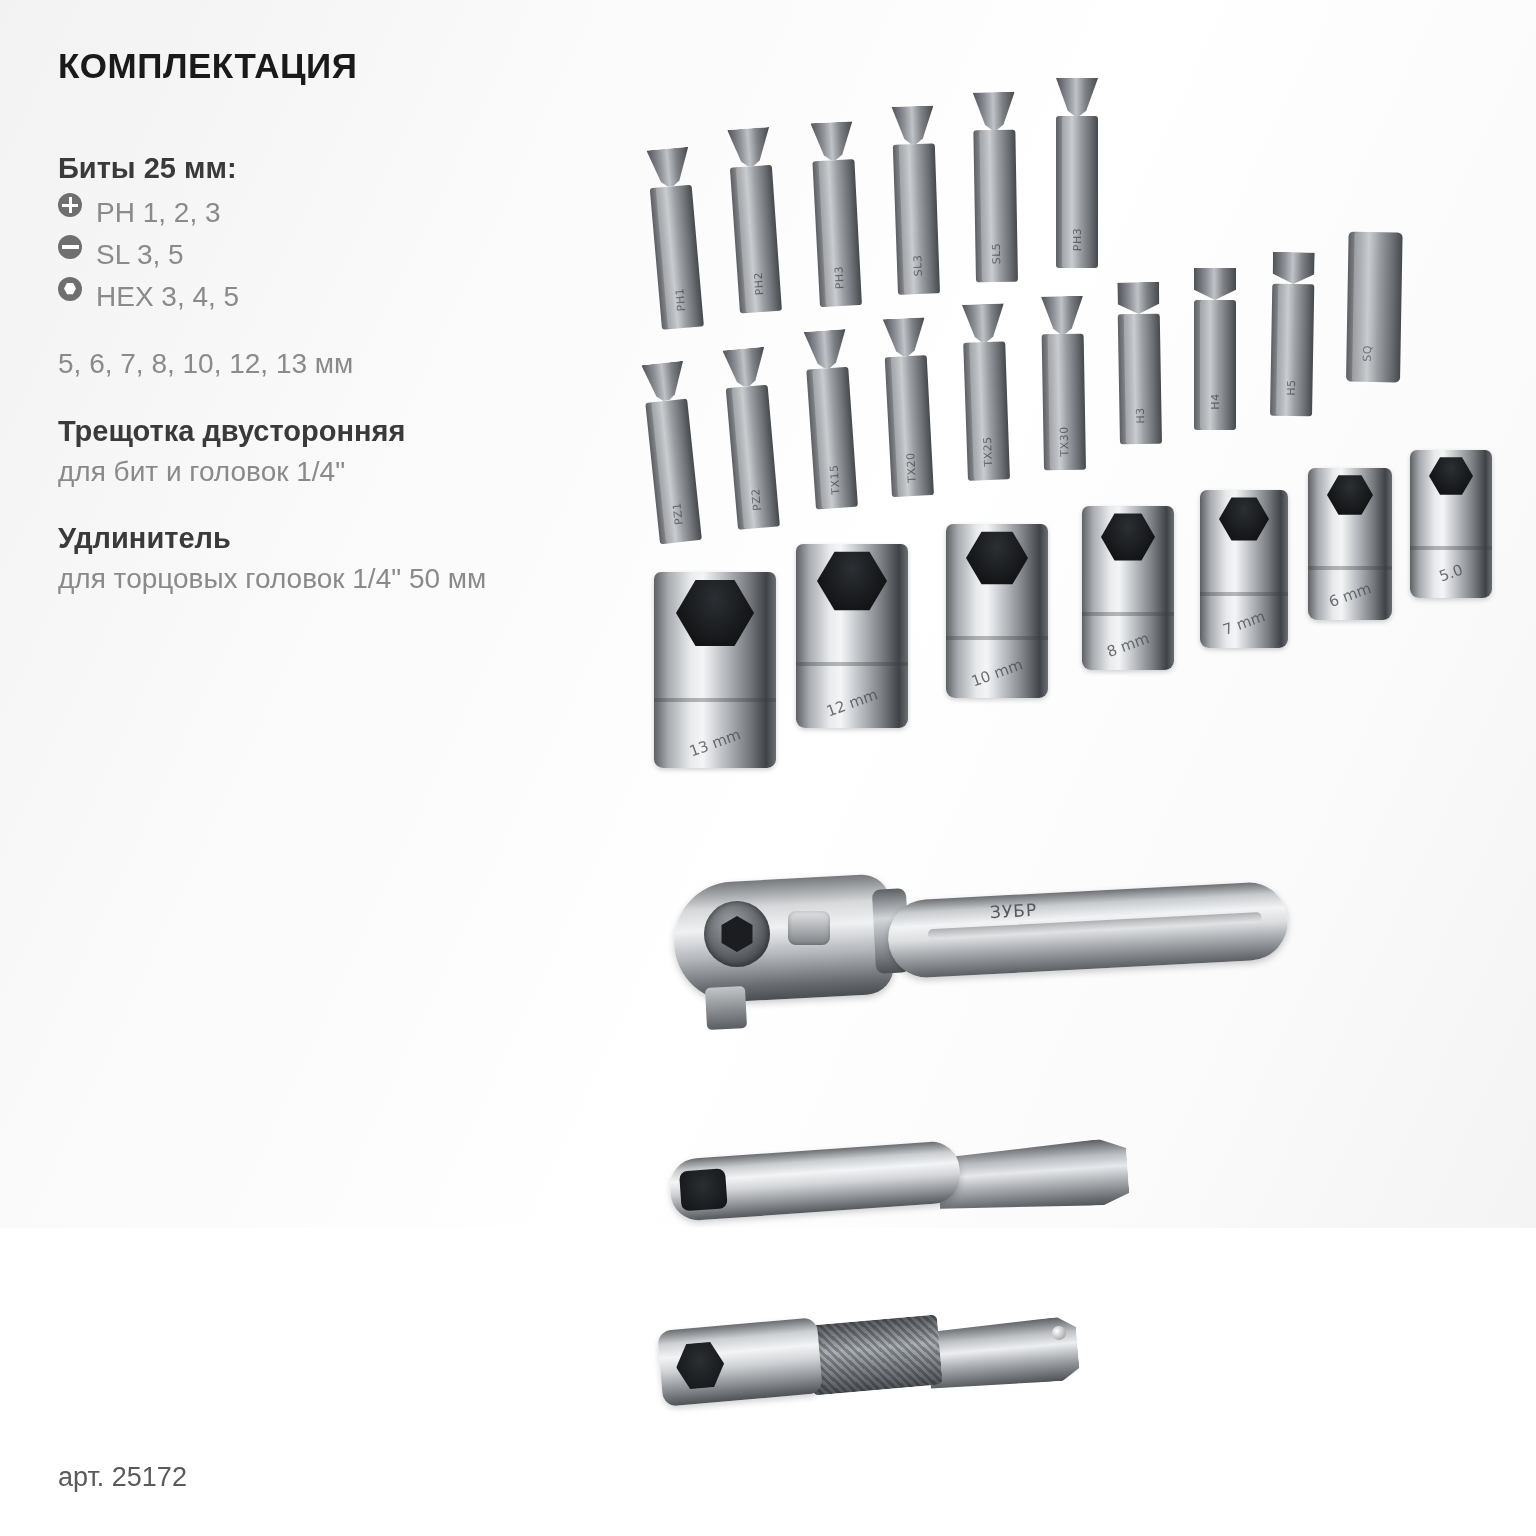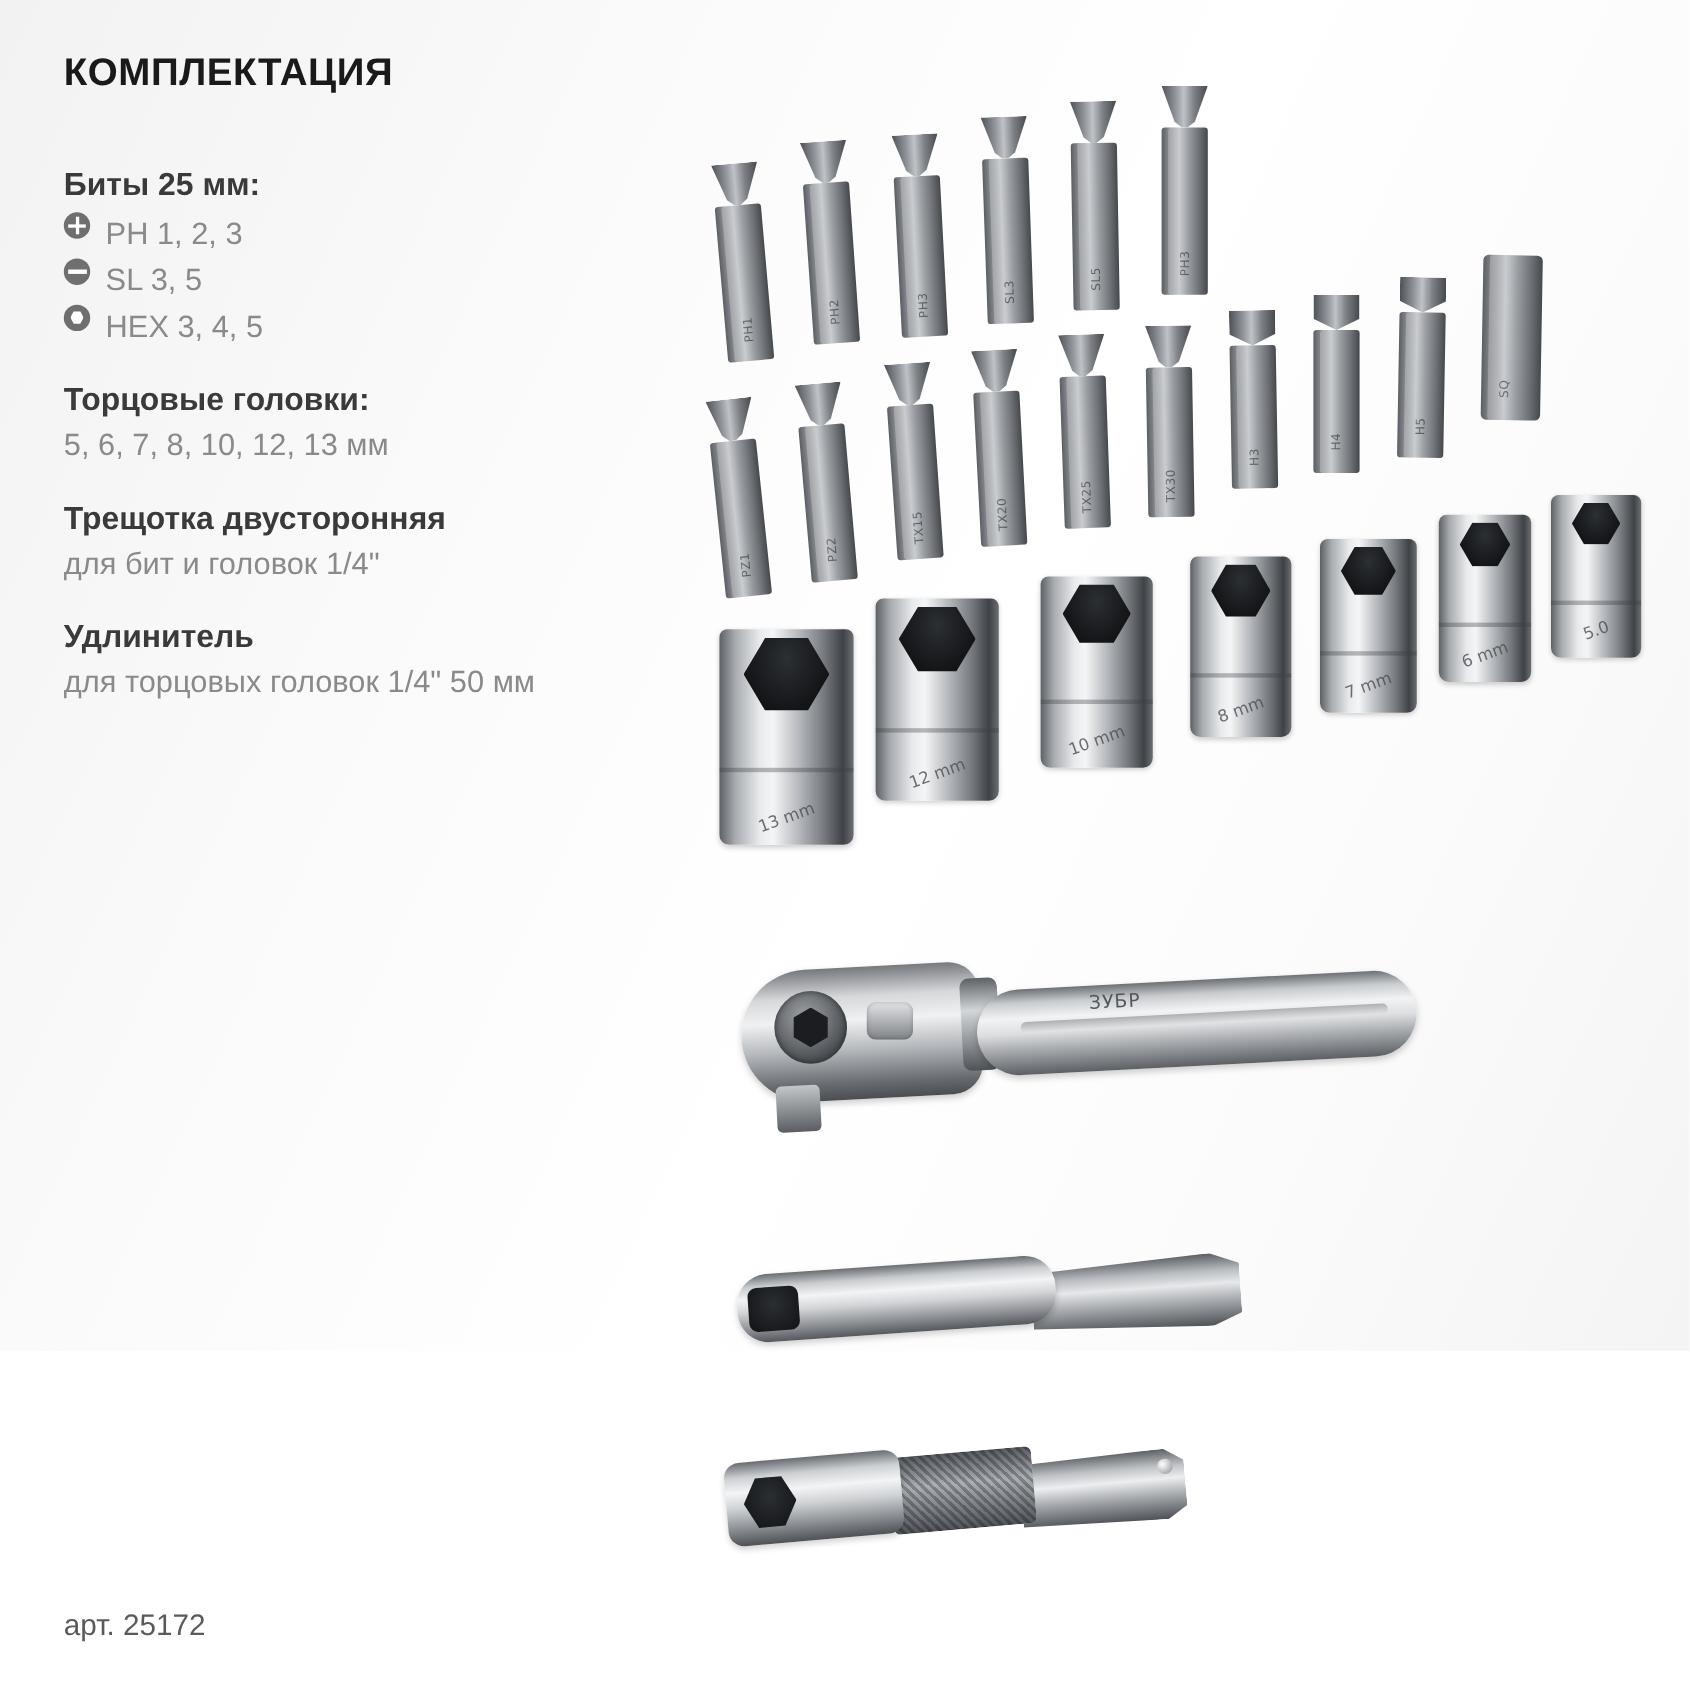--- a/index.html
+++ b/index.html
@@ -423,21 +423,20 @@
         <li>
           <span class="bullet b-hex">
               <i></i>
             </span>
           <span>HEX 3, 4, 5</span>
         </li>
       </ul>
     </div>
 
     <div class="block">
-      <div class="block-head">Торцовые головки:</div>
       <div class="block-sub">5, 6, 7, 8, 10, 12, 13 мм</div>
     </div>
 
     <div class="block">
       <div class="block-head">Трещотка двусторонняя</div>
       <div class="block-sub">для бит и головок 1/4"</div>
     </div>
 
     <div class="block">
       <div class="block-head">Удлинитель</div>

